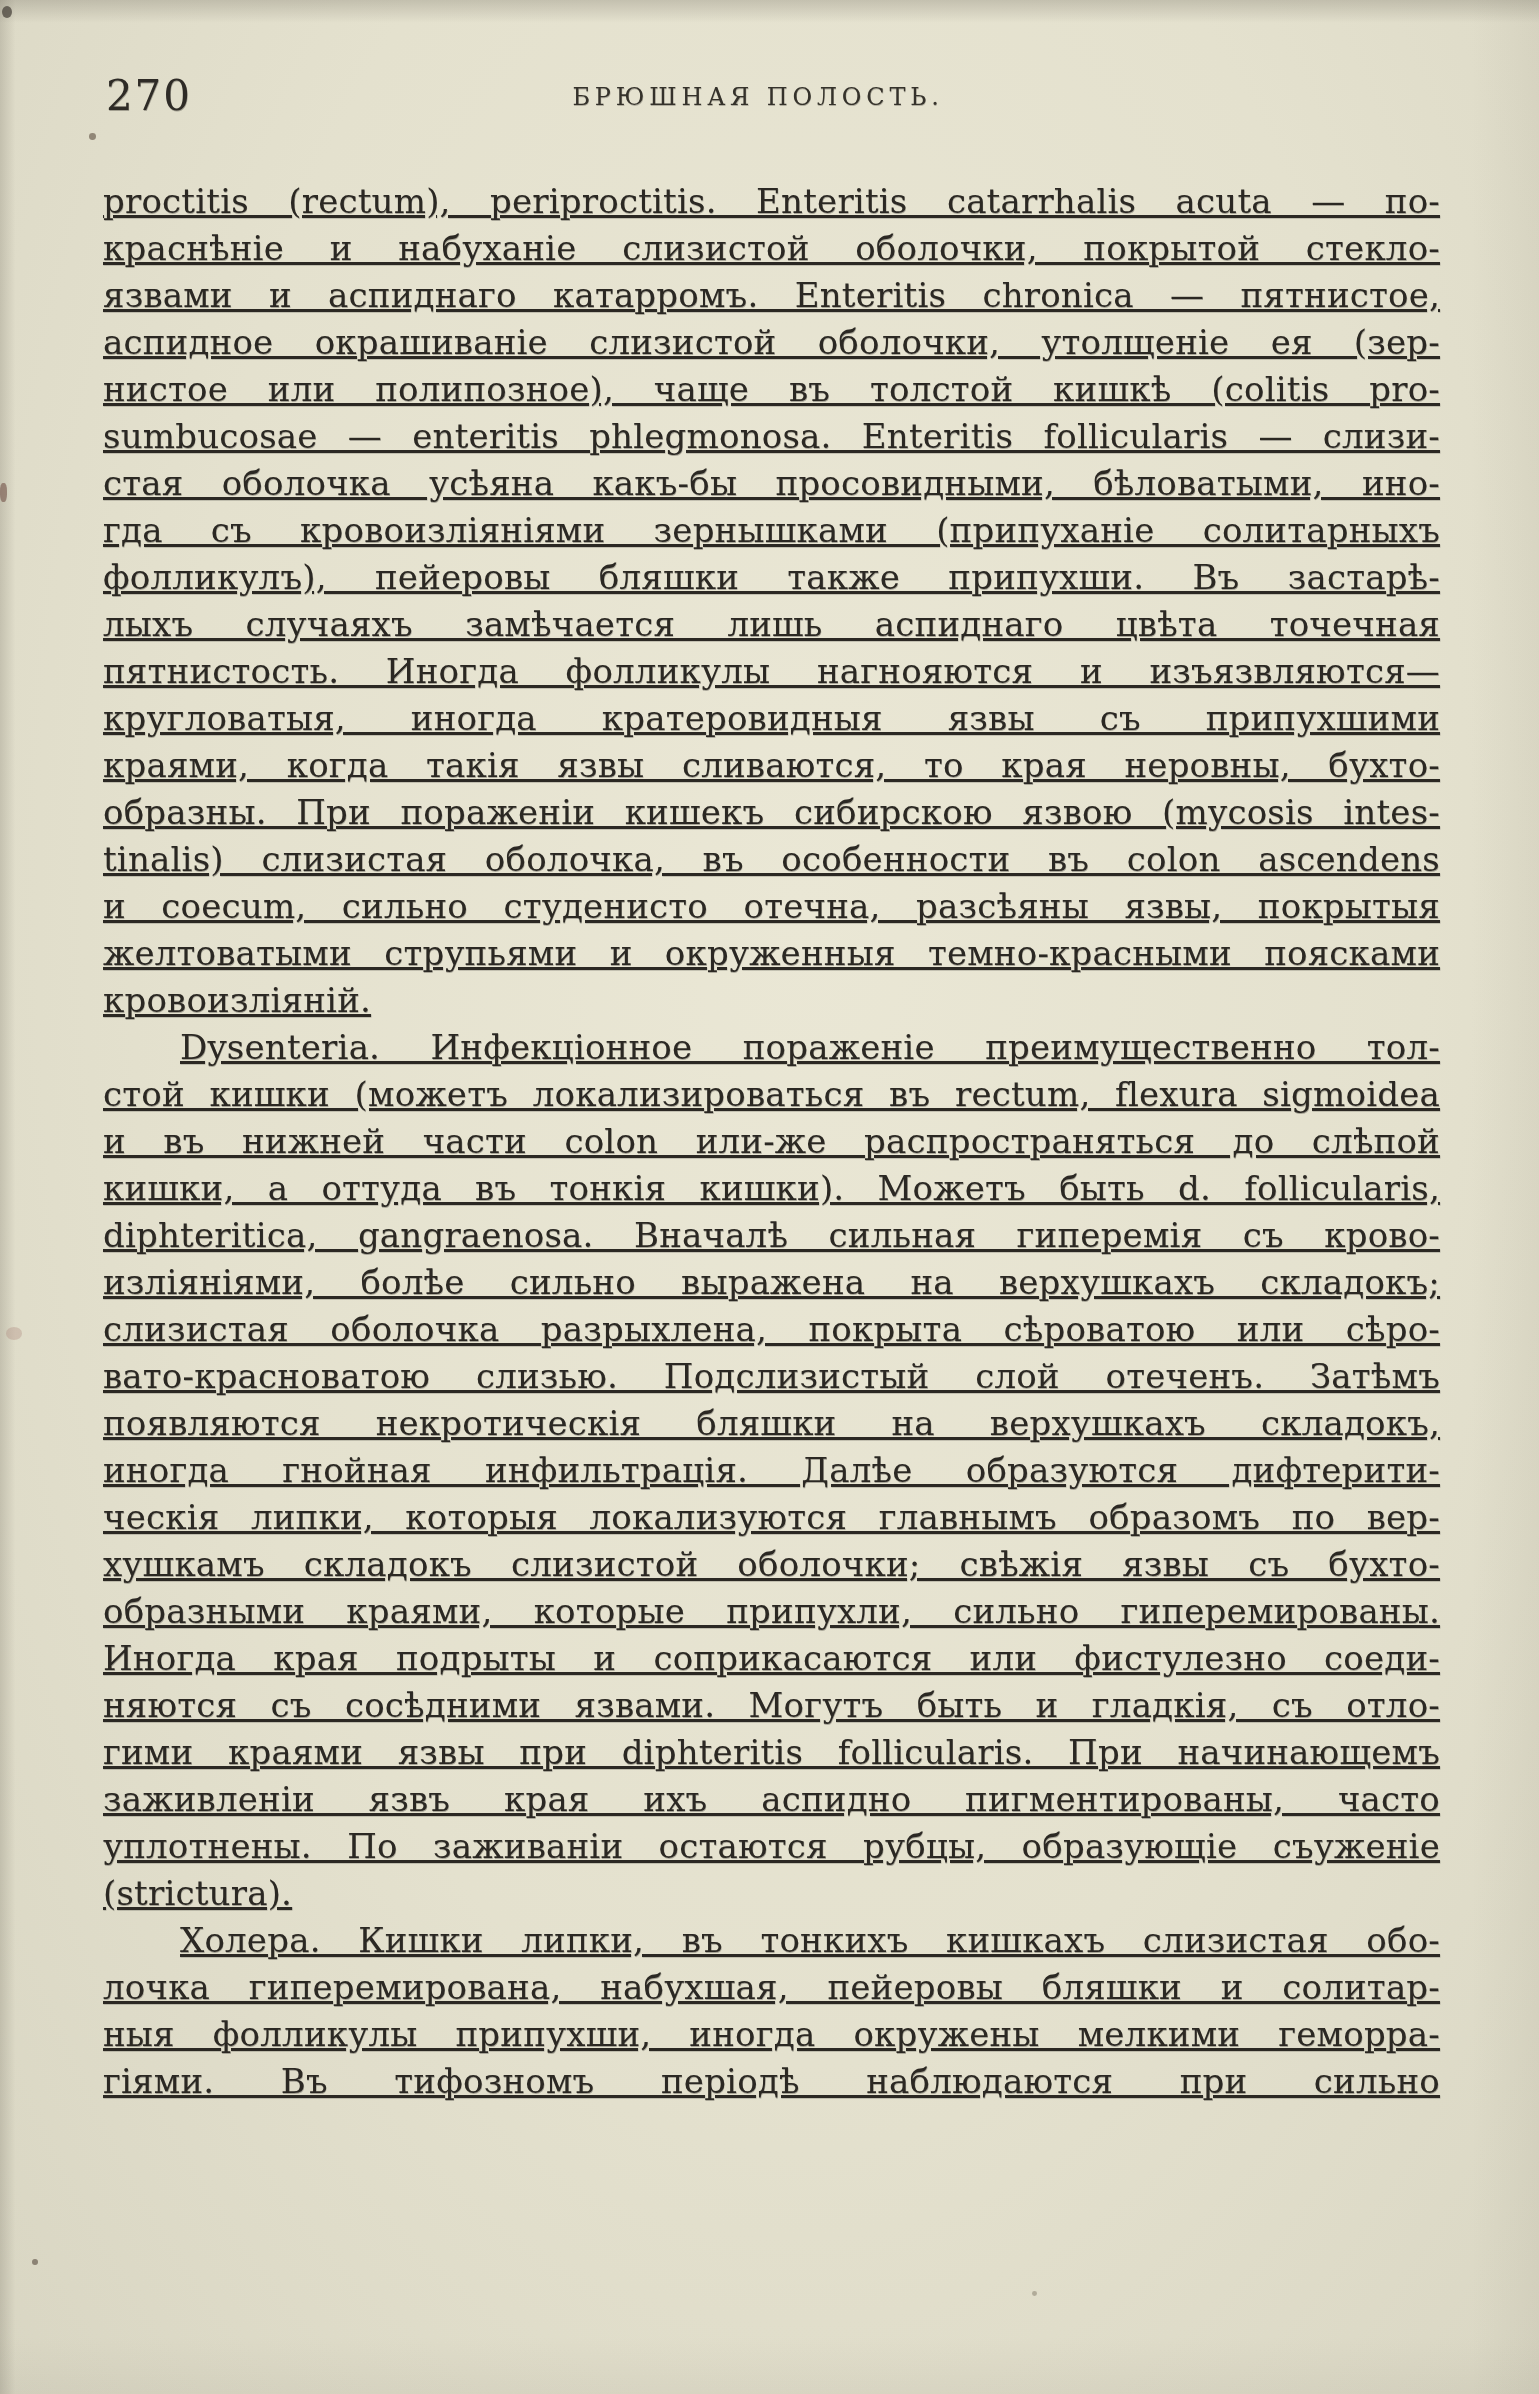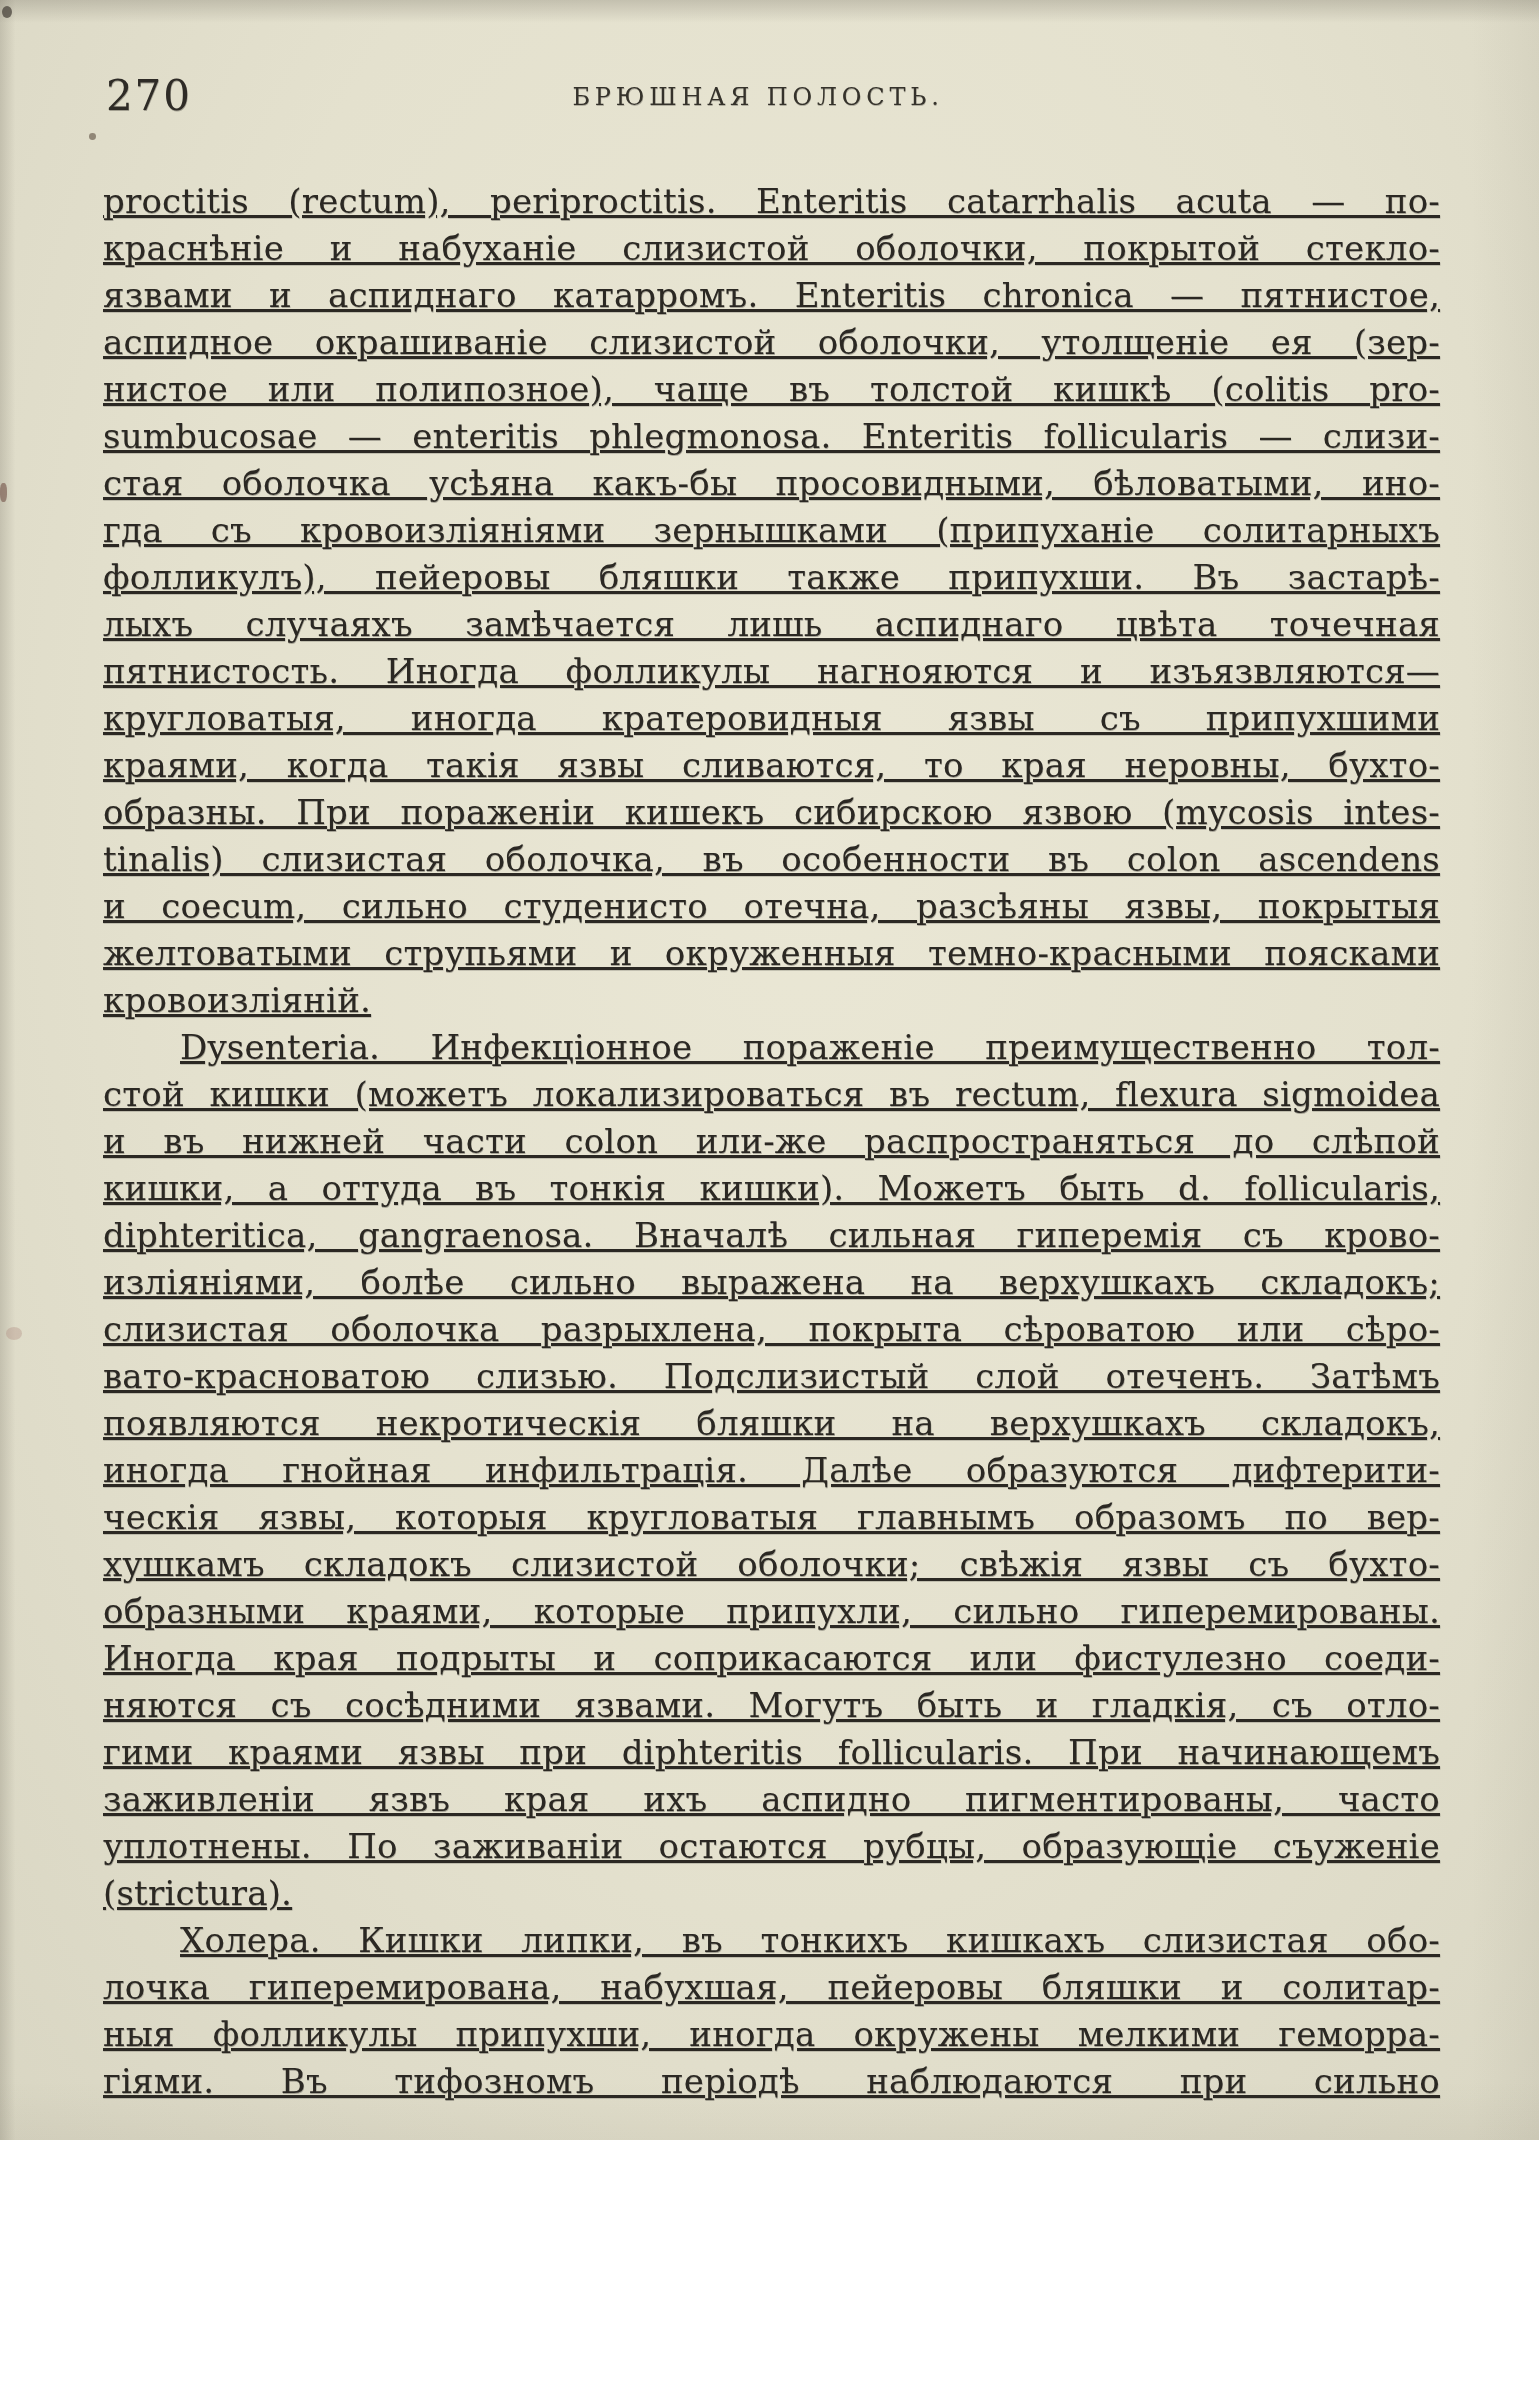--- a/index.html
+++ b/index.html
@@ -3,21 +3,21 @@
 <meta charset="utf-8">
 <style>
   :root{
     --paper:#e4e1ce;
     --ink:#2b2823;
   }
   html,body{margin:0;padding:0;}
   .page{
     position:relative;
     width:1539px;
-    height:2140px;
+    height:2394px;
     overflow:hidden;
     font-family:"DejaVu Serif","Liberation Serif",serif;
     background:
       linear-gradient(to bottom, rgba(110,105,92,0.28), rgba(110,105,92,0) 23px),
       linear-gradient(to right, rgba(100,95,82,0.22), rgba(100,95,82,0) 15.4px),
       linear-gradient(to top, rgba(140,135,118,0.10), rgba(140,135,118,0) 58px),
       linear-gradient(to left, rgba(140,135,118,0.10), rgba(140,135,118,0) 68px),
       radial-gradient(ellipse at 52% 38%, #eae7d5 0%, var(--paper) 55%, #d9d6c3 100%);
   }
   .page-number{
@@ -97,21 +97,21 @@
       <div class="line indent">Dysenteria. Инфекціонное пораженіе преимущественно тол-</div>
       <div class="line">стой кишки (можетъ локализироваться въ rectum, flexura sigmoidea</div>
       <div class="line">и въ нижней части colon или-же распространяться до слѣпой</div>
       <div class="line">кишки, а оттуда въ тонкія кишки). Можетъ быть d. follicularis,</div>
       <div class="line">diphteritica, gangraenosa. Вначалѣ сильная гиперемія съ крово-</div>
       <div class="line">изліяніями, болѣе сильно выражена на верхушкахъ складокъ;</div>
       <div class="line">слизистая оболочка разрыхлена, покрыта сѣроватою или сѣро-</div>
       <div class="line">вато-красноватою слизью. Подслизистый слой отеченъ. Затѣмъ</div>
       <div class="line">появляются некротическія бляшки на верхушкахъ складокъ,</div>
       <div class="line">иногда гнойная инфильтрація. Далѣе образуются дифтерити-</div>
-      <div class="line">ческія язвы, которыя кругловатыя главнымъ образомъ по вер-</div>
+      <div class="line">ческія липки, которыя локализуются главнымъ образомъ по вер-</div>
       <div class="line">хушкамъ складокъ слизистой оболочки; свѣжія язвы съ бухто-</div>
       <div class="line">образными краями, которые припухли, сильно гиперемированы.</div>
       <div class="line">Иногда края подрыты и соприкасаются или фистулезно соеди-</div>
       <div class="line">няются съ сосѣдними язвами. Могутъ быть и гладкія, съ отло-</div>
       <div class="line">гими краями язвы при diphteritis follicularis. При начинающемъ</div>
       <div class="line">заживленіи язвъ края ихъ аспидно пигментированы, часто</div>
       <div class="line">уплотнены. По заживаніи остаются рубцы, образующіе съуженіе</div>
       <div class="line para-end">(strictura).</div>
       <div class="line indent">Холера. Кишки липки, въ тонкихъ кишкахъ слизистая обо-</div>
       <div class="line">лочка гиперемирована, набухшая, пейеровы бляшки и солитар-</div>

